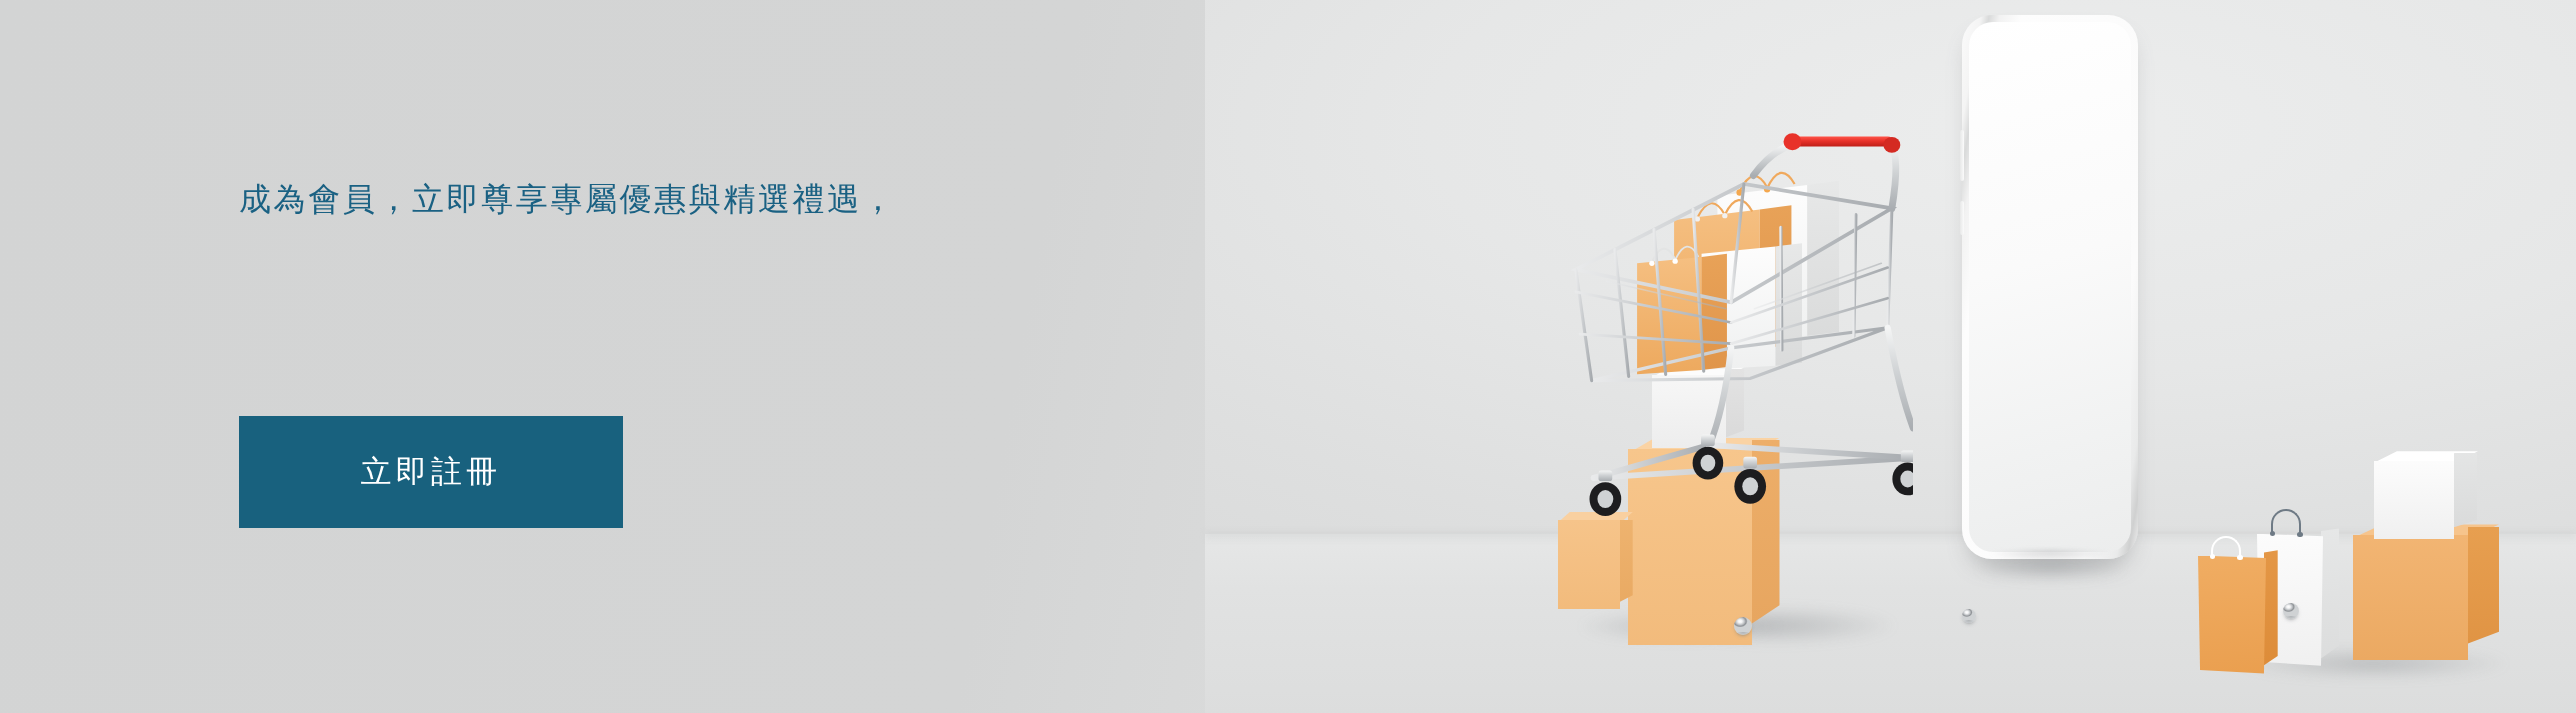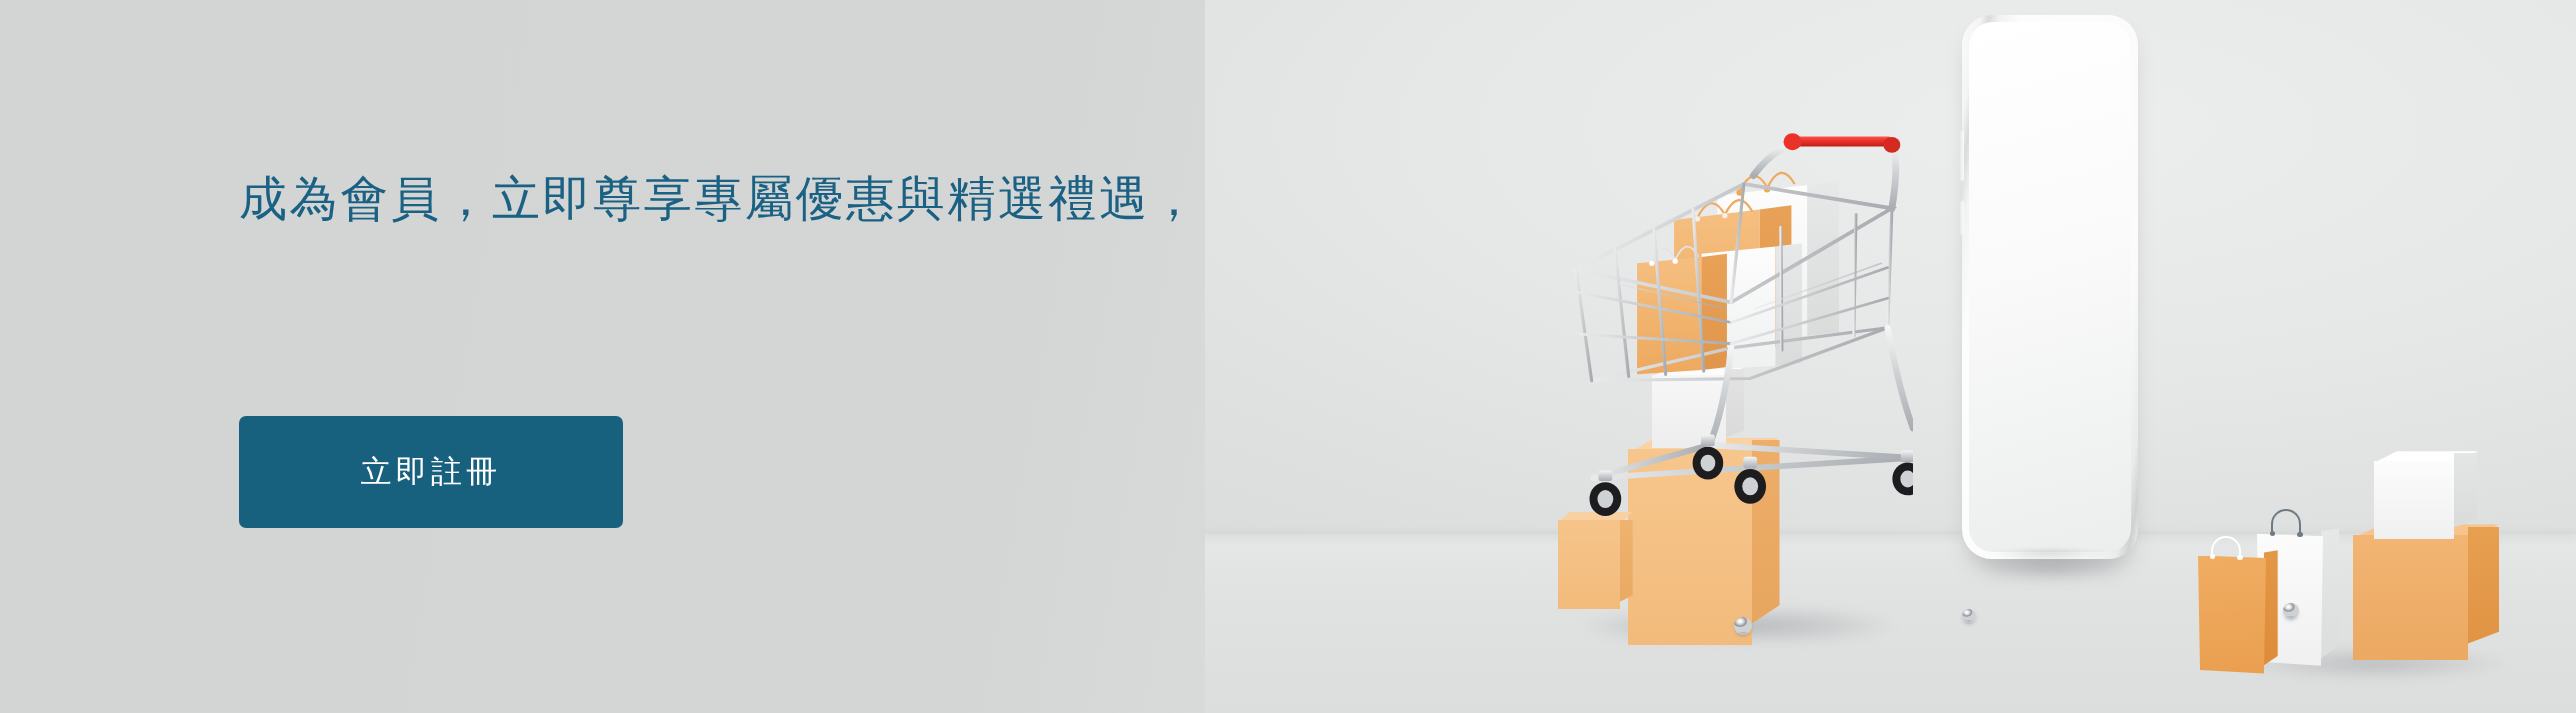--- a/index.html
+++ b/index.html
@@ -32,33 +32,33 @@
     background:linear-gradient(180deg,rgba(205,206,206,.55),rgba(230,231,231,0));
     filter:blur(2.6px);
   }
 
   
   .copy {
     position:absolute; left:239px; top:170px; width:1004px;
   }
   .headline-line {
     color:#1a6183;
-    font-size:48px;
+    font-size:32px;
     line-height:58px;
     letter-spacing:2.6px;
     white-space:nowrap;
     font-weight:400;
   }
 
   
   .cta {
     position:absolute; left:239px; top:416px;
     width:384px; height:112px;
     background:#18617e;
-    border:none; border-radius:7px;
+    border:none; border-radius:0;
     color:#ffffff;
     font-family:"Liberation Serif", serif;
     font-size:31px;
     letter-spacing:4.2px;
     cursor:pointer;
     display:flex; align-items:center; justify-content:center;
   }
 
   
   .scene { position:absolute; left:1205px; top:0; width:1371px; height:714px; }

